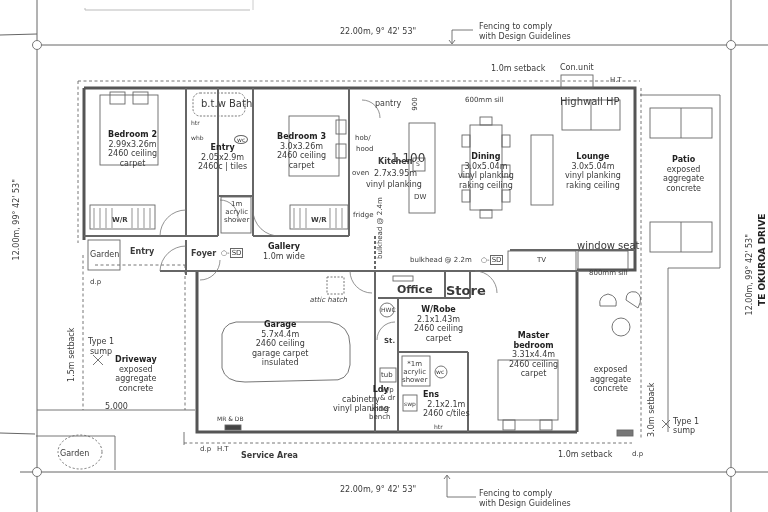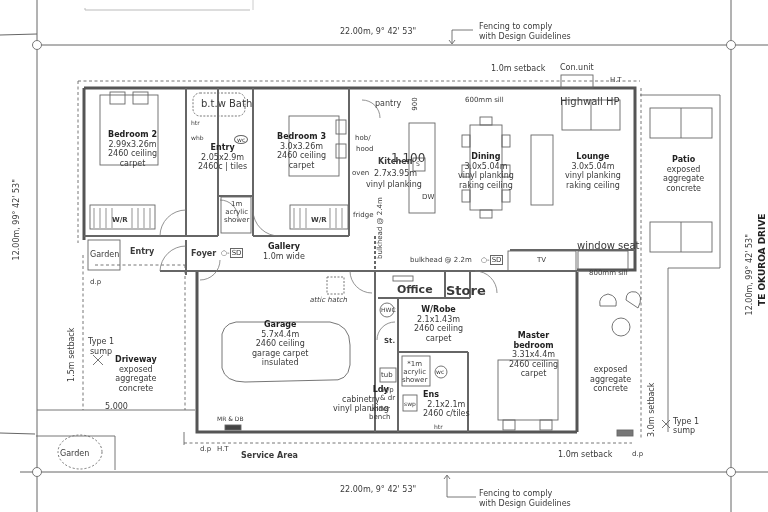--- a/index.html
+++ b/index.html
@@ -278,21 +278,21 @@
 <div class="lbl" style="left:355px;top:99px;padding-left:20px;">pantry</div>
 <div class="lbl" style="left:391px;top:128px;font-size:12px;margin-top:23px;">1.100</div>
 <div class="lbl vert" style="left:408px;top:100px;font-size:7px;">900</div>
 <div class="lbl" style="left:355px;top:134px;font-size:7px;">hob/</div>
 <div class="lbl" style="left:356px;top:145px;font-size:7px;">hood</div>
 <div class="lbl" style="left:352px;top:169px;font-size:7px;">oven</div>
 <div class="lbl b" style="left:378px;top:157px;">Kitchen</div>
 <div class="lbl" style="left:374px;top:169px;">2.7x3.95m</div>
 <div class="lbl" style="left:366px;top:180px;">vinyl planking</div>
 <div class="lbl" style="left:353px;top:211px;font-size:7px;">fridge</div>
-<div class="lbl" style="left:414px;top:193px;font-size:7px;margin-left:8px;">DW</div>
+<div class="lbl" style="left:414px;top:193px;font-size:7px;">DW</div>
 <div class="lbl" style="left:416px;top:160px;font-size:6px;">S</div>
 <div class="lbl vert" style="left:350px;top:225px;font-size:7px;width:60px;text-align:center;">bulkhead @ 2.4m</div>
 
 <div class="t" style="left:458px;top:152px;">
   <div class="b">Dining</div>
   <div>3.0x5.04m</div>
   <div>vinyl planking</div>
   <div>raking ceiling</div>
 </div>
 <div class="t" style="left:565px;top:152px;">

